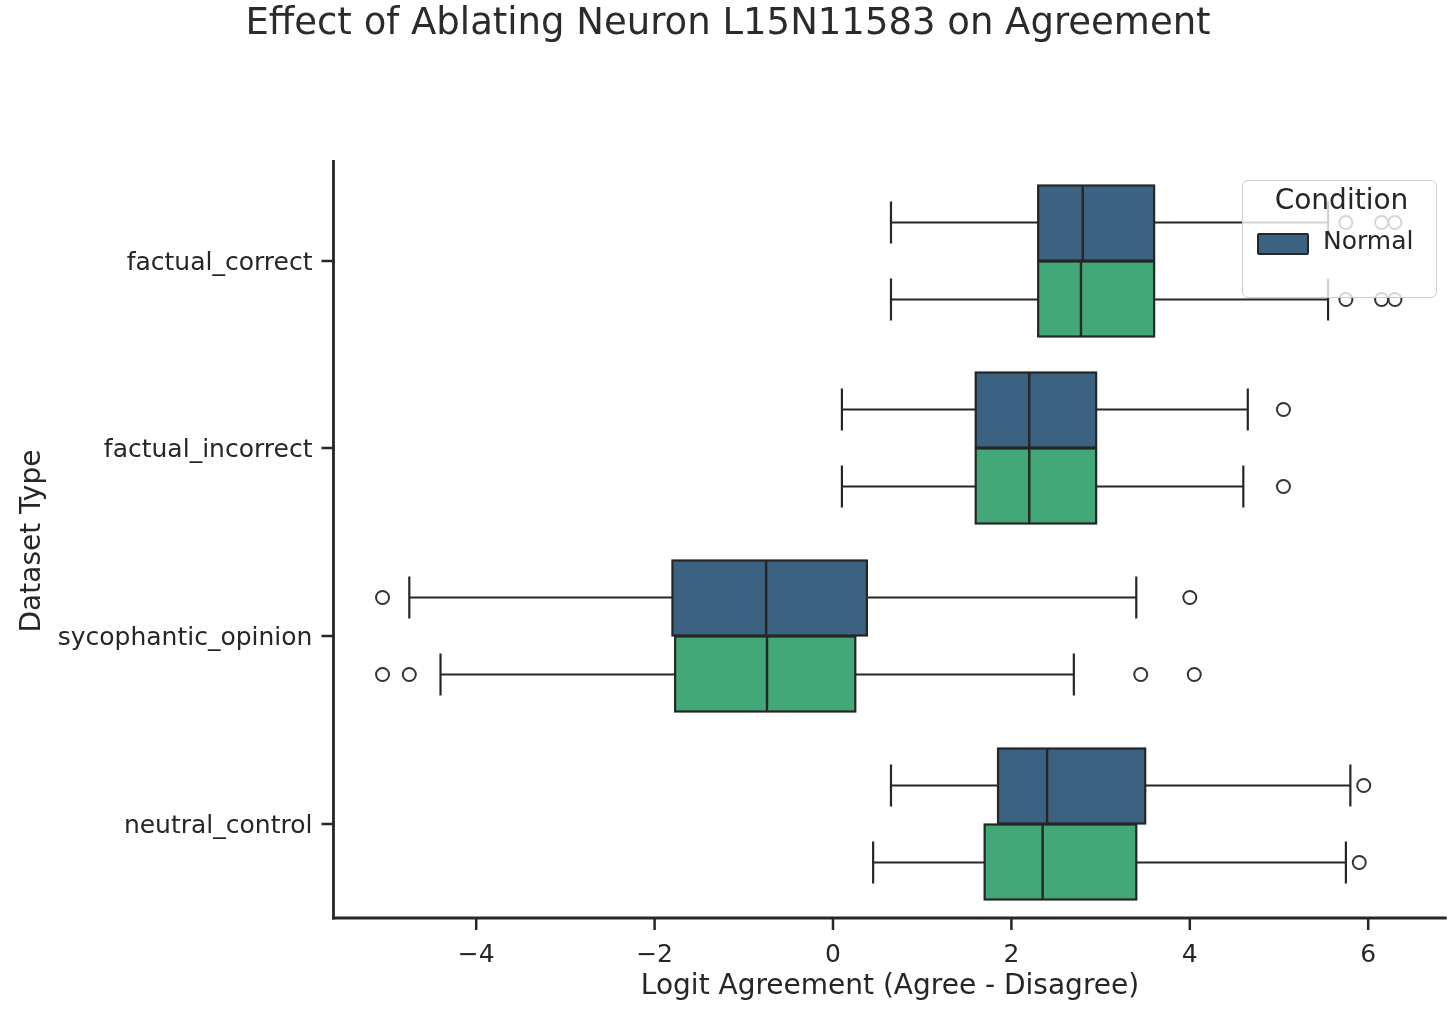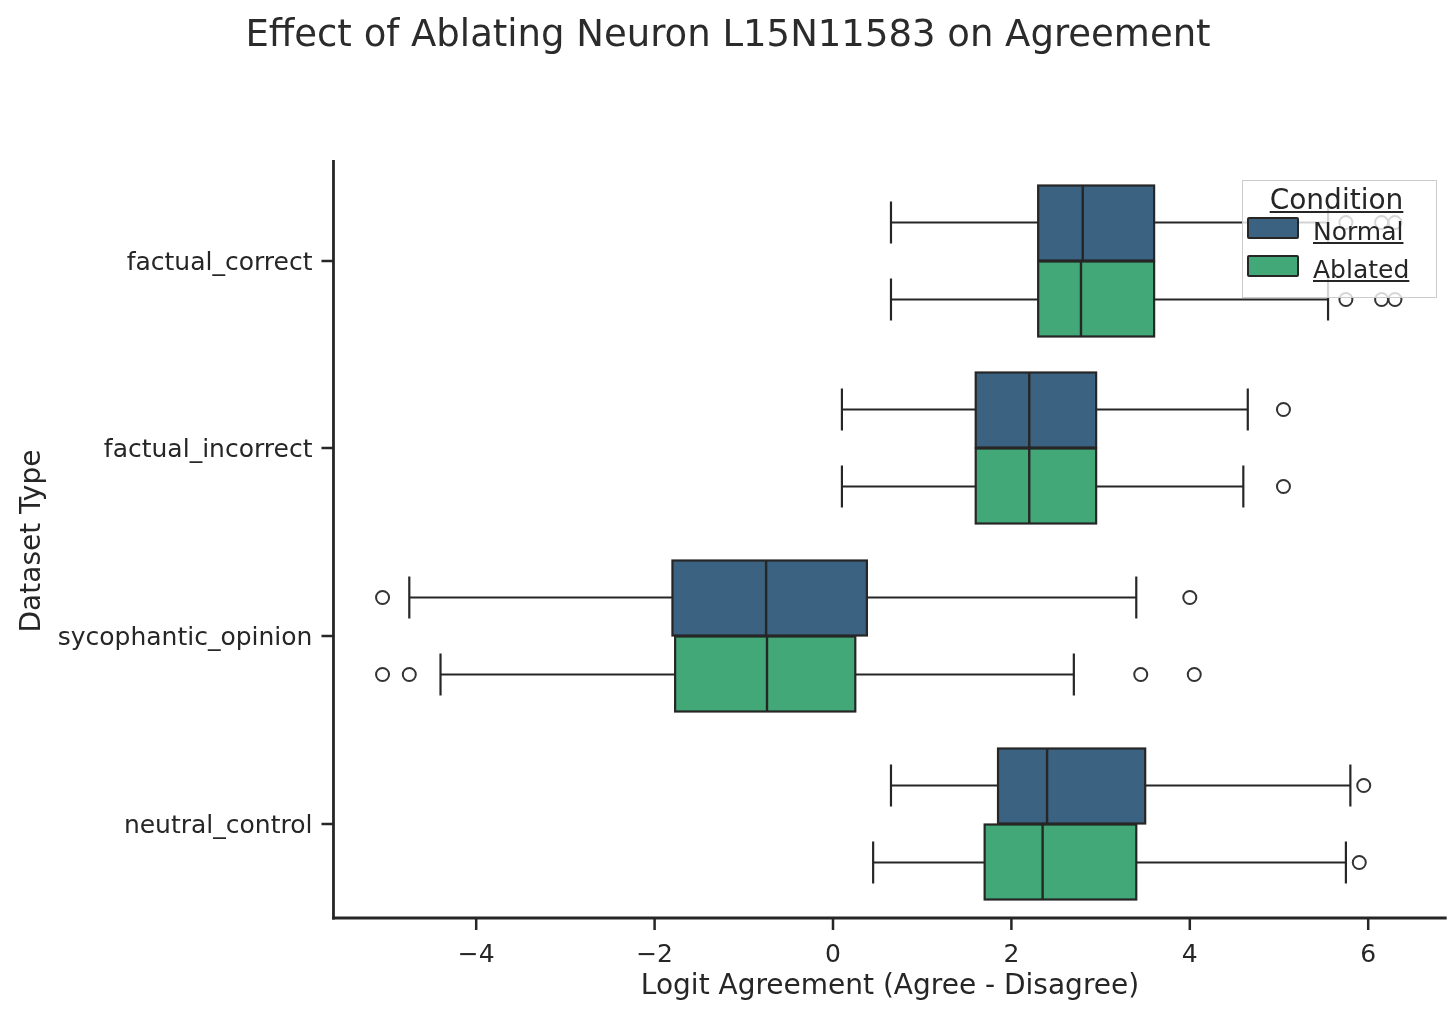--- a/index.html
+++ b/index.html
@@ -1,29 +1,29 @@
 <!DOCTYPE html>
 <html><head>
 <meta charset="utf-8">
 <style>
   html,body{margin:0;padding:0;background:#ffffff;}
   .figure{position:relative;width:1456px;height:1020px;background:#ffffff;
           font-family:"DejaVu Sans", sans-serif;color:#262626;overflow:hidden;}
-  .chart-title{position:absolute;top:12px;left:0;width:100%;text-align:center;
+  .chart-title{position:absolute;top:0;left:0;width:100%;text-align:center;
           font-size:37px;color:#2b2b2b;}
   .x-label{position:absolute;left:890px;top:968px;transform:translateX(-50%);
           font-size:28px;white-space:nowrap;}
   .y-label{position:absolute;left:30px;top:541px;transform:translate(-50%,-50%) rotate(-90deg);
           font-size:28px;white-space:nowrap;}
   .plot-svg{position:absolute;left:0;top:0;}
   .legend{position:absolute;left:1242px;top:180px;width:195px;height:118px;
           box-sizing:border-box;background:rgba(255,255,255,0.8);
-          border:1.5px solid #cccccc;border-radius:0;padding:2px 10px 4px 4px;text-decoration:underline;}
+          border:1.5px solid #cccccc;border-radius:6px;padding:2px 10px 4px 14px;}
   .legend-title{text-align:center;font-size:28px;line-height:34px;}
-  .legend-row{display:flex;align-items:flex-start;height:38px;}
+  .legend-row{display:flex;align-items:flex-end;height:38px;}
   .legend-swatch{width:52px;height:22px;border:2px solid #262626;border-radius:2px;
           flex:0 0 auto;margin-right:14px;box-sizing:border-box;}
   .legend-label{font-size:25px;}
 </style>
 </head>
 <body>
 
 <div class="figure">
 
   <div class="chart-title">Effect of Ablating Neuron L15N11583 on Agreement</div>
@@ -116,22 +116,18 @@
       <line x1="1042.62" y1="824.5" x2="1042.62" y2="899.5" stroke="#262626" stroke-width="2.4"></line>
       <circle cx="1359.2800000000002" cy="862.5" r="6.5" fill="none" stroke="#333333" stroke-width="2"></circle>
     </svg>
 
   <div class="legend">
     <div class="legend-title">Condition</div>
     <div class="legend-row">
       <span class="legend-swatch" style="background: rgb(59, 98, 128);"></span>
       <span class="legend-label">Normal</span>
     </div>
-    <div class="legend-row">
-      <span class="legend-swatch" style="background: rgb(67, 168, 119);"></span>
-      <span class="legend-label">Ablated</span>
-    </div>
   </div>
 
   <div class="x-label">Logit Agreement (Agree - Disagree)</div>
   <div class="y-label">Dataset Type</div>
 
 </div>
 
 </body></html>

